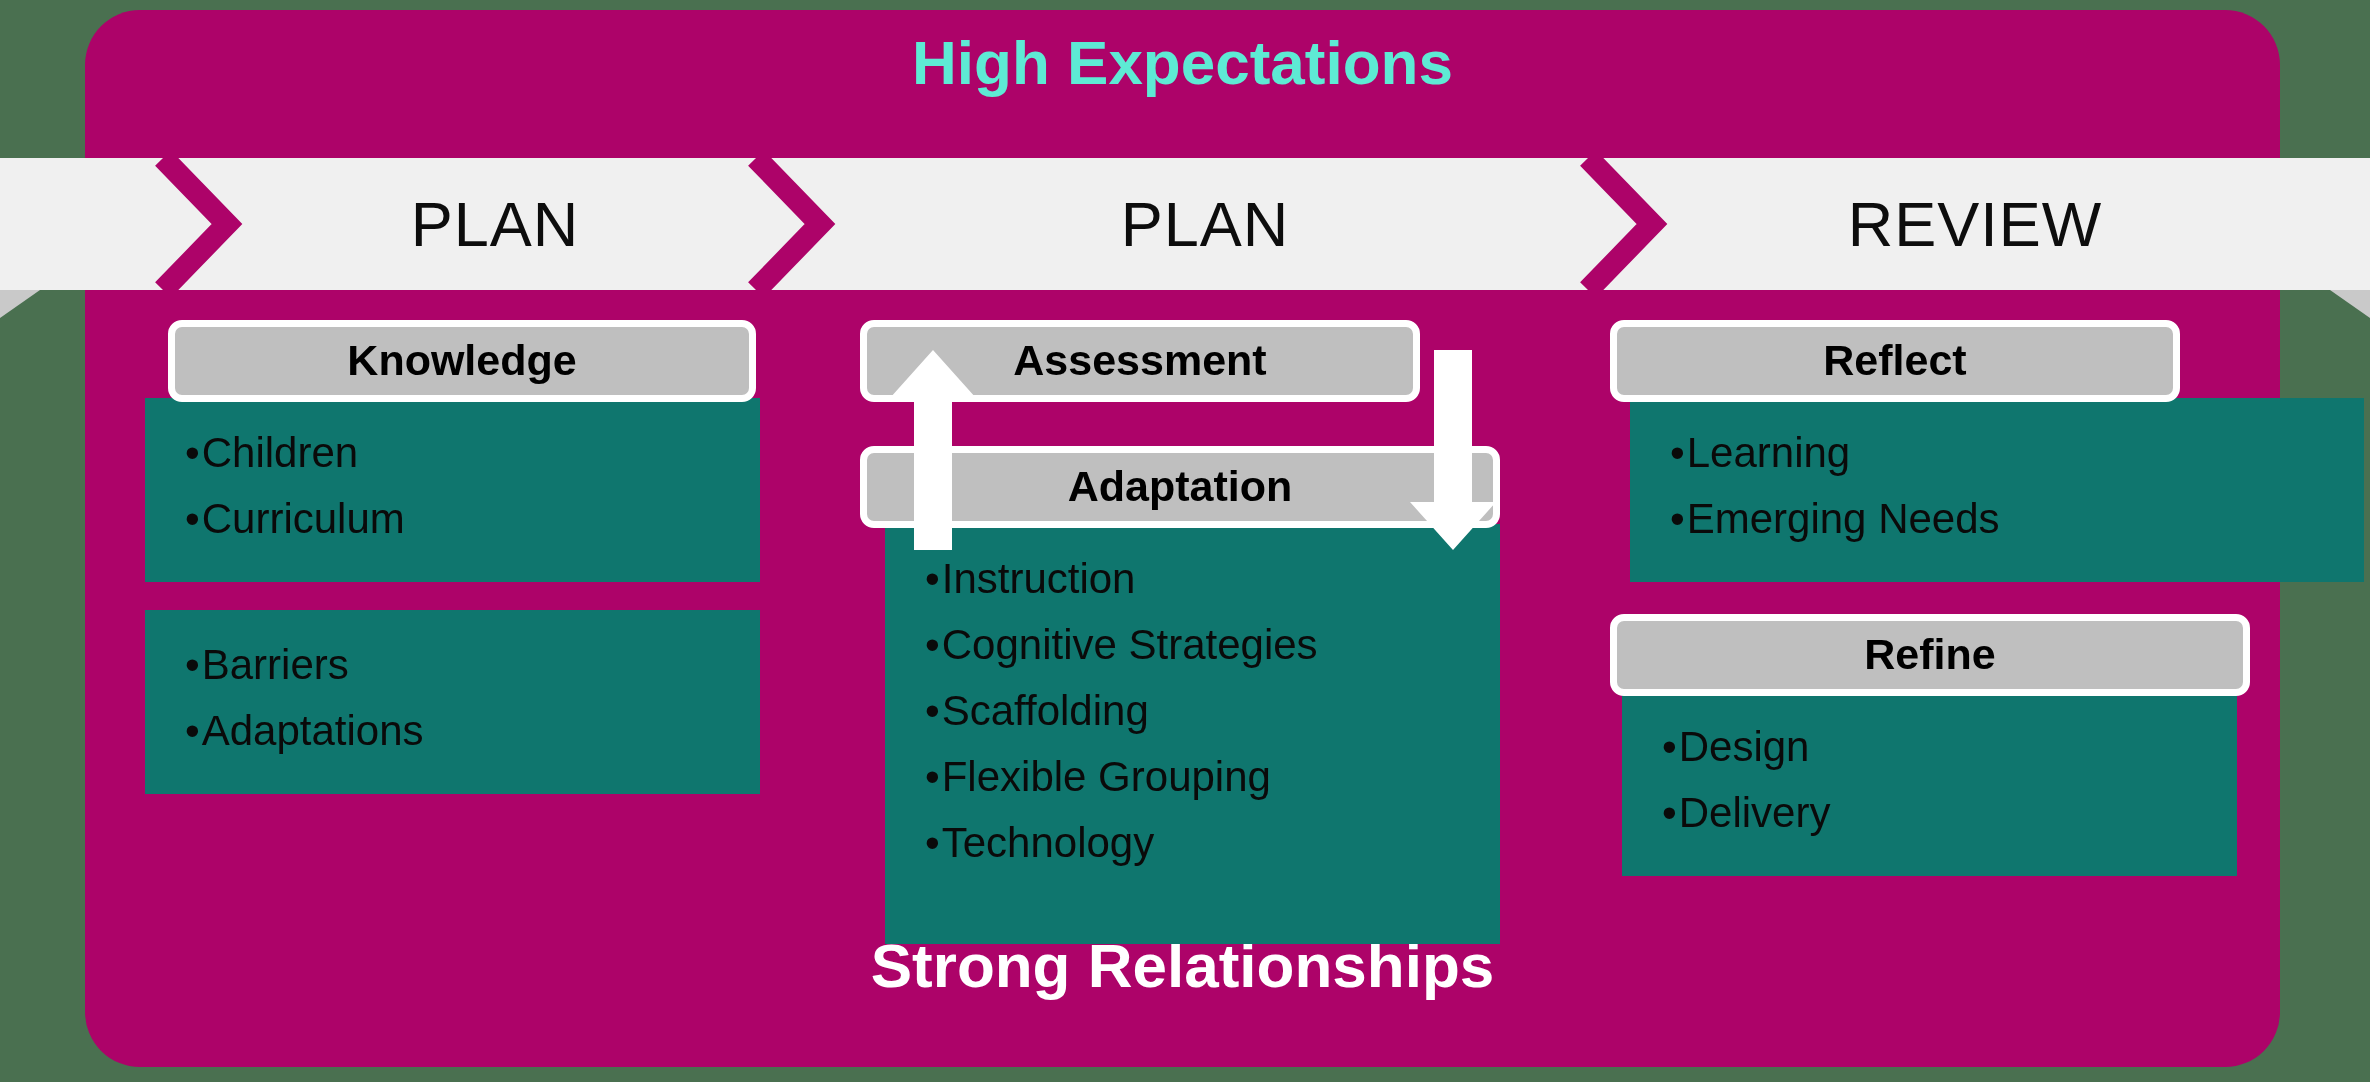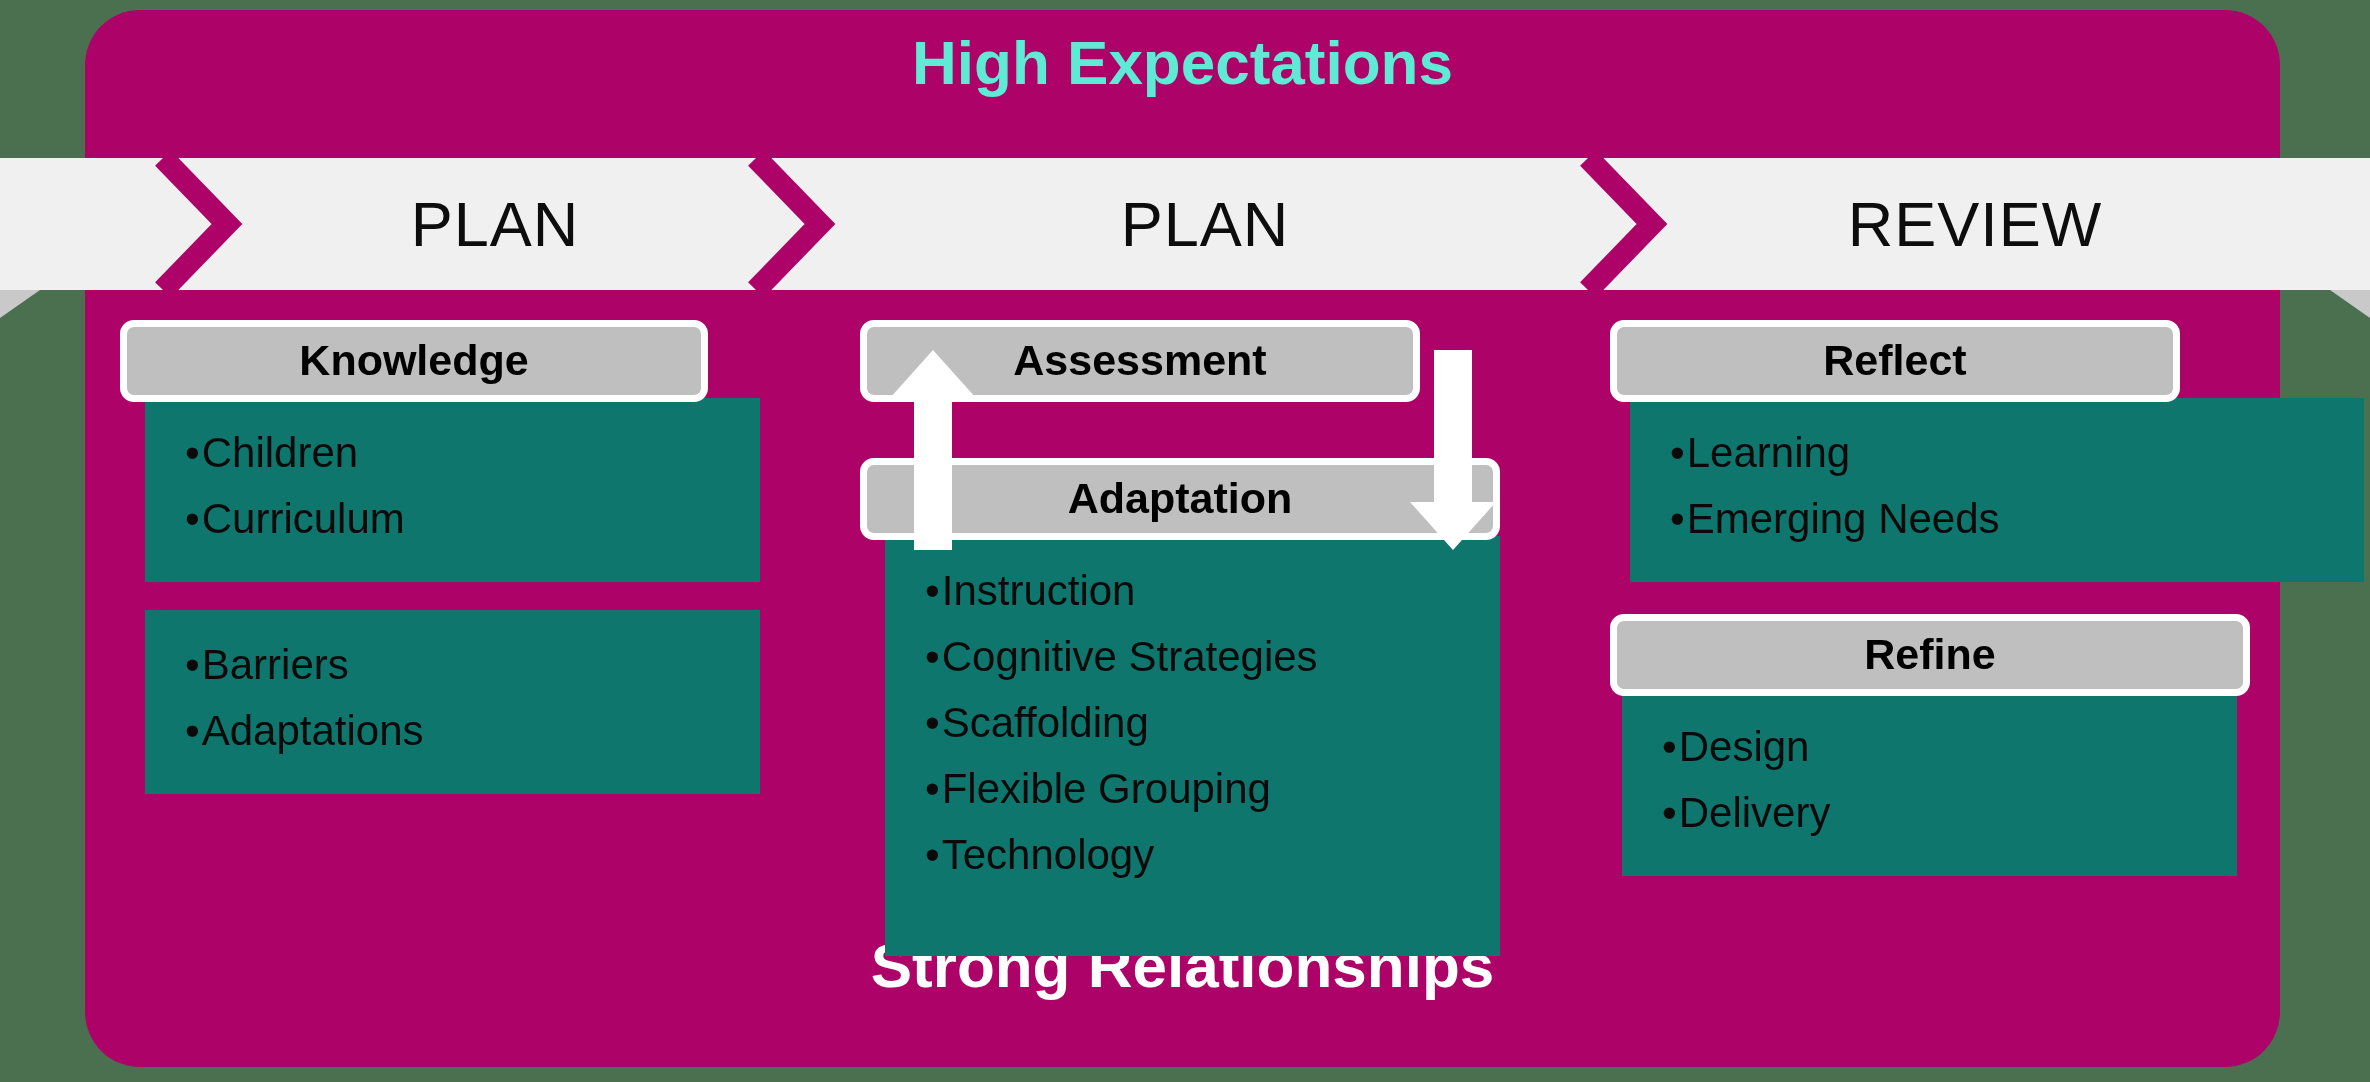--- a/index.html
+++ b/index.html
@@ -150,21 +150,21 @@
     </svg>
   </div>
 
   <div class="stage-label" style="left:250px;width:490px;">PLAN</div>
   <div class="stage-label" style="left:845px;width:720px;">PLAN</div>
   <div class="stage-label" style="left:1675px;width:600px;">REVIEW</div>
 
   <div class="col" style="left:120px;top:320px;width:640px;">
 
     <div class="card">
-      <div class="card-head" style="width:588px;">Knowledge</div>
+      <div class="card-head" style="width:588px;margin-left:48px;">Knowledge</div>
       <div class="card-body" style="width:615px;margin-left:25px;padding:22px 0 30px 40px;min-height:156px;">
         <ul>
           <li>Children</li>
           <li>Curriculum</li>
         </ul>
       </div>
     </div>
 
     <div class="card" style="margin-top:32px;">
       <div class="card-body" style="width:615px;margin-left:25px;padding:22px 0 30px 40px;min-height:156px;">
@@ -175,21 +175,21 @@
       </div>
     </div>
   </div>
 
   <div class="col" style="left:860px;top:320px;width:640px;">
 
     <div class="card">
       <div class="card-head" style="width:560px;">Assessment</div>
     </div>
 
-    <div class="card" style="margin-top:56px;">
+    <div class="card" style="margin-top:44px;">
       <div class="card-head" style="width:640px;">Adaptation</div>
       <div class="card-body" style="width:615px;margin-left:25px;padding:22px 0 26px 40px;min-height:420px;">
         <ul>
           <li>Instruction</li>
           <li>Cognitive Strategies</li>
           <li>Scaffolding</li>
           <li>Flexible Grouping</li>
           <li>Technology</li>
         </ul>
       </div>

